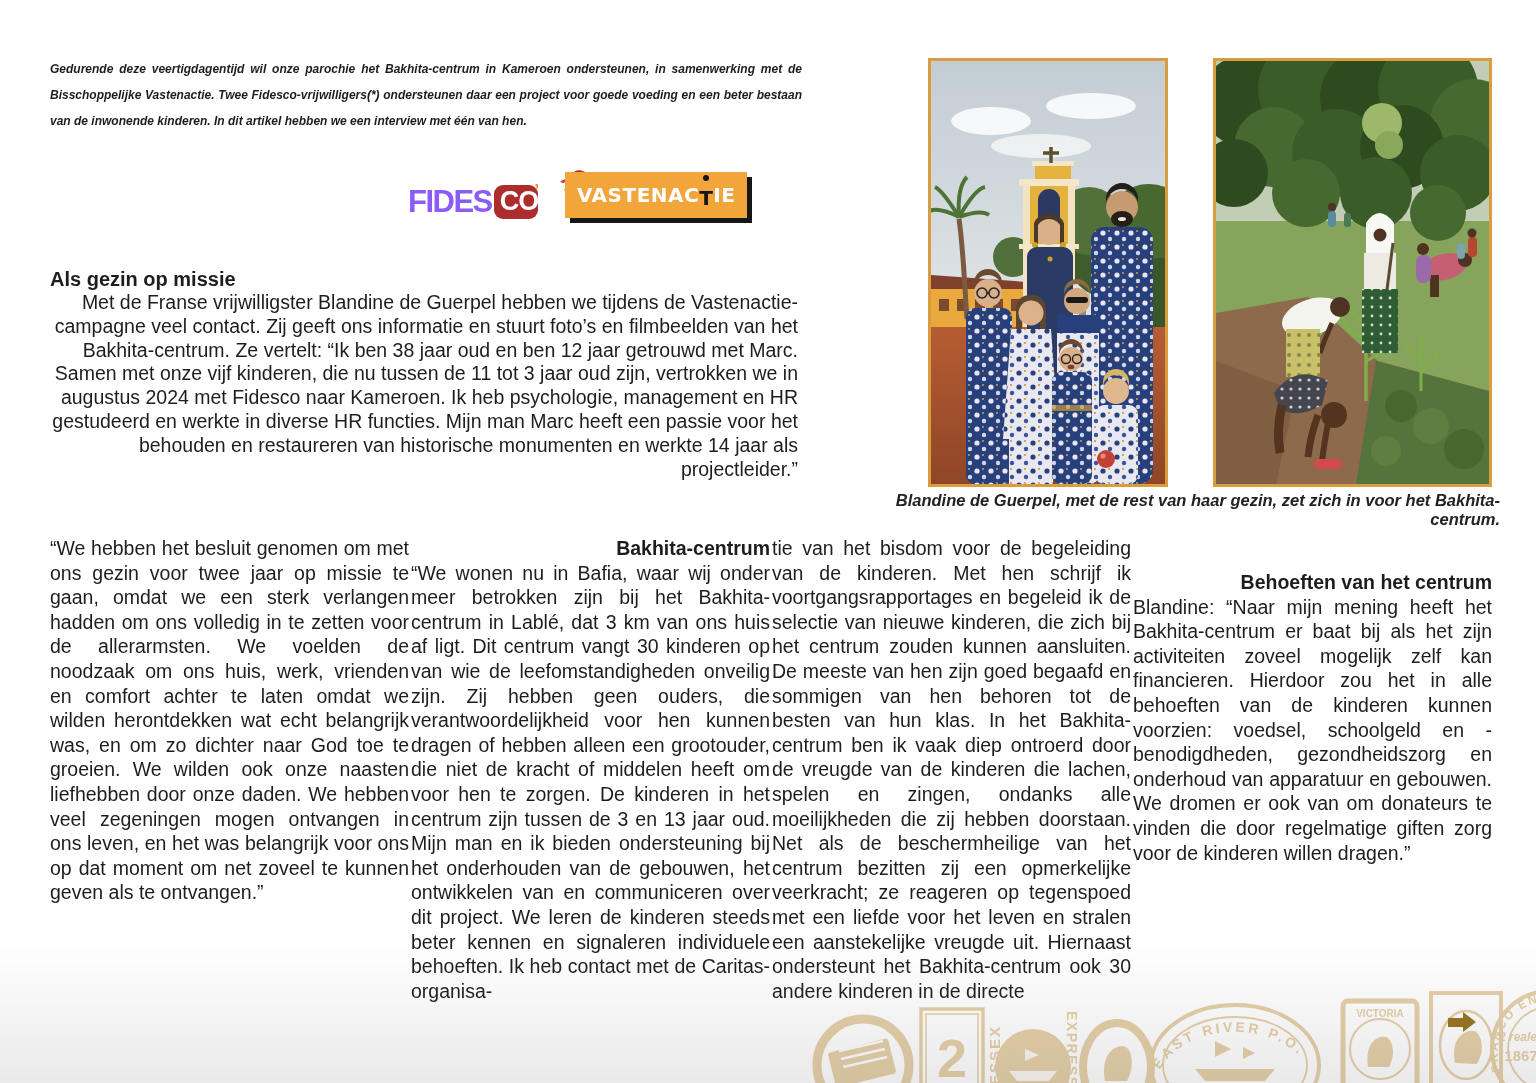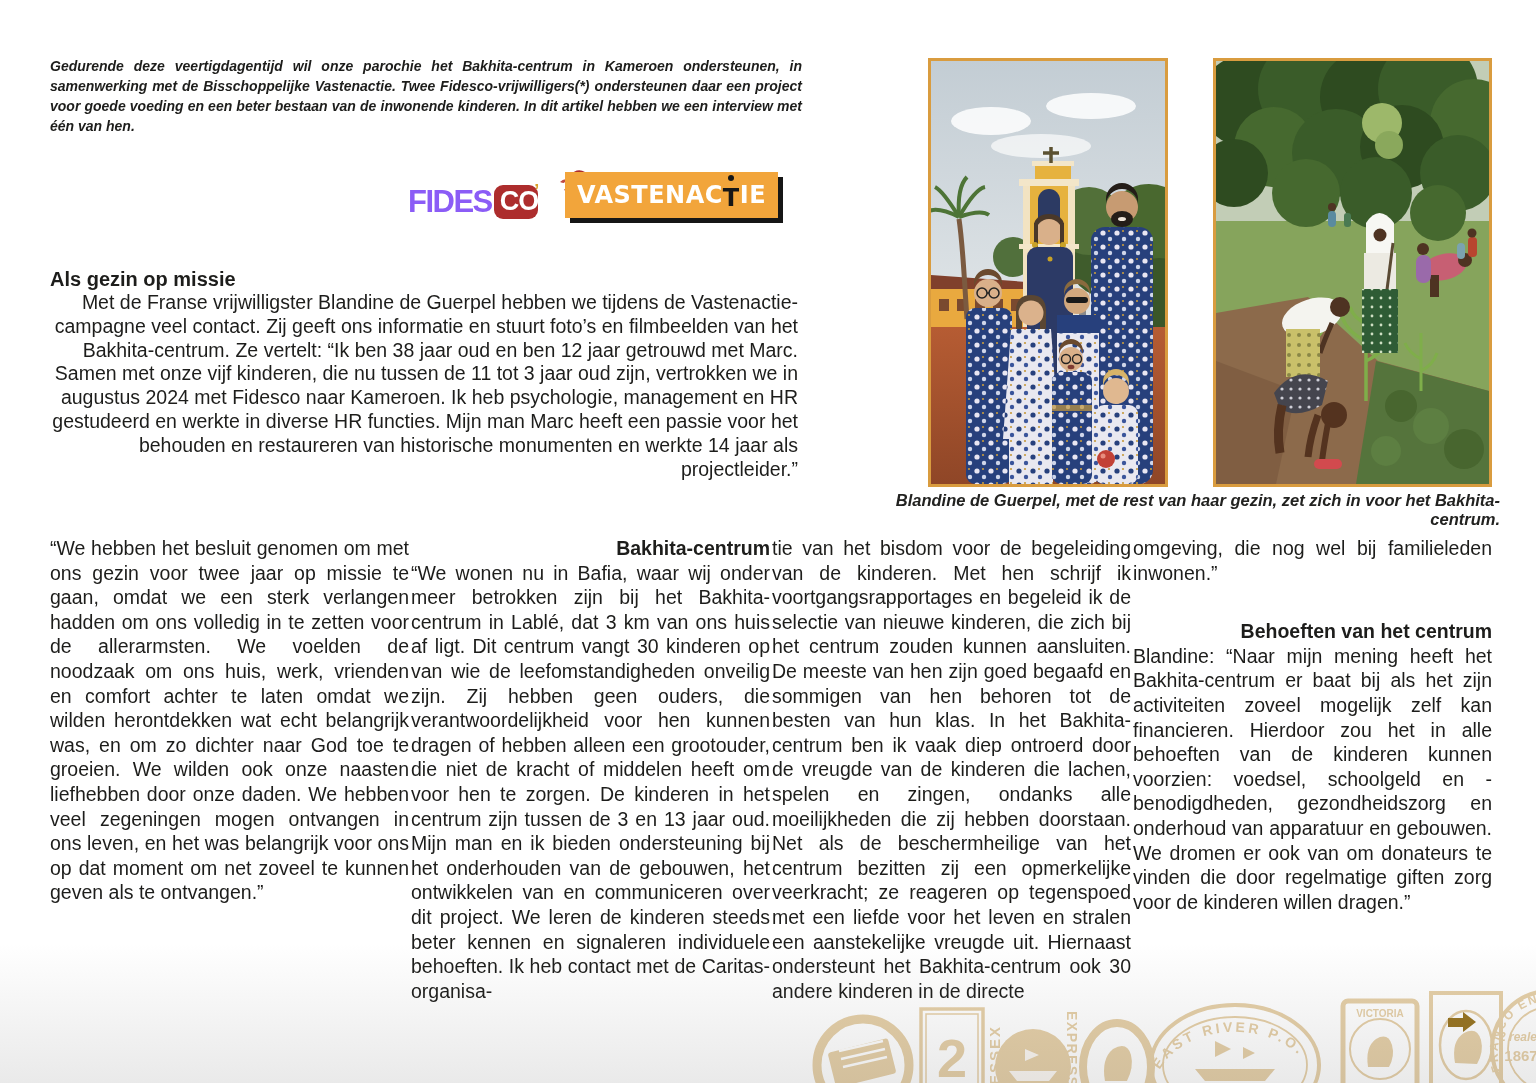--- a/index.html
+++ b/index.html
@@ -6,21 +6,21 @@
   html,body { background:#fff; }
   body {
     width:1536px; height:1083px; position:relative; overflow:hidden;
     font-family:"Liberation Sans", sans-serif; color:#1d1d1b;
   }
   .page { position:absolute; inset:0; background:#ffffff; }
 
   
   .intro {
     position:absolute; left:50px; top:56px; width:752px;
-    font-style:italic; font-weight:bold; font-size:14px; line-height:20px;
+    font-style:italic; font-weight:bold; font-size:12px; line-height:26px;
     text-align:justify;
   }
 
   
   .fidesco {
     position:absolute; left:408px; top:178px; height:48px;
     display:flex; align-items:center;
   }
   .fidesco .fides {
     font-weight:800; font-size:31px; letter-spacing:-1.5px; color:#8b5cf6;
@@ -30,21 +30,21 @@
     font-weight:800; font-size:27px; letter-spacing:-1px;
     padding:3px 0 4px 6px; line-height:1;text-align:center;
   }
   .fidesco .spark { color:#d9a02b; font-size:18px; font-weight:bold; margin-left:-4px; margin-top:-22px; }
   .fidesco-birds { position:absolute; left:128px; top:-14px; }
 
   .vastenactie {
     position:absolute; left:565px; top:172px;
     background:#f2a53b; color:#ffffff;
     font-family:"DejaVu Sans", sans-serif;
-    font-weight:bold; font-size:24px; line-height:46px; letter-spacing:.5px;
+    font-weight:bold; font-size:20px; line-height:46px; letter-spacing:.5px;
     padding:0 12px; box-shadow:5px 5px 0 0 #161616;
     white-space:nowrap;
     text-align:center;
   }
   .vastenactie .va-t { color:#161616; position:relative; display:inline-block; }
   .vastenactie .va-t .va-dot {
     position:absolute; left:50%; top:3px; transform:translateX(-50%);
     width:6px; height:6px; border-radius:50%; background:#161616;
   }
   .vastenactie .va-t .va-glyph { position:relative; top:3px; }
@@ -352,21 +352,20 @@
       <p>“We hebben het besluit genomen om met ons gezin voor twee jaar op missie te gaan, omdat we een sterk verlangen hadden om ons volledig in te zetten voor de allerarmsten. We voelden de noodzaak om ons huis, werk, vrienden en comfort achter te laten omdat we wilden herontdekken wat echt belangrijk was, en om zo dichter naar God toe te groeien. We wilden ook onze naasten liefhebben door onze daden. We hebben veel zegeningen mogen ontvangen in ons leven, en het was belangrijk voor ons op dat moment om net zoveel te kunnen geven als te ontvangen.”</p>
     </div>
     <div class="col">
       <div class="col-heading">Bakhita-centrum</div>
       <p>“We wonen nu in Bafia, waar wij onder meer betrokken zijn bij het Bakhita-centrum in Lablé, dat 3 km van ons huis af ligt. Dit centrum vangt 30 kinderen op van wie de leefomstandigheden onveilig zijn. Zij hebben geen ouders, die verantwoordelijkheid voor hen kunnen dragen of hebben alleen een grootouder, die niet de kracht of middelen heeft om voor hen te zorgen. De kinderen in het centrum zijn tussen de 3 en 13 jaar oud. Mijn man en ik bieden ondersteuning bij het onderhouden van de gebouwen, het ontwikkelen van en communiceren over dit project. We leren de kinderen steeds beter kennen en signaleren individuele behoeften. Ik heb contact met de Caritas-organisa-</p>
     </div>
     <div class="col">
       <p>tie van het bisdom voor de begeleiding van de kinderen. Met hen schrijf ik voortgangsrapportages en begeleid ik de selectie van nieuwe kinderen, die zich bij het centrum zouden kunnen aansluiten. De meeste van hen zijn goed begaafd en sommigen van hen behoren tot de besten van hun klas. In het Bakhita-centrum ben ik vaak diep ontroerd door de vreugde van de kinderen die lachen, spelen en zingen, ondanks alle moeilijkheden die zij hebben doorstaan. Net als de beschermheilige van het centrum bezitten zij een opmerkelijke veerkracht; ze reageren op tegenspoed met een liefde voor het leven en stralen een aanstekelijke vreugde uit. Hiernaast ondersteunt het Bakhita-centrum ook 30 andere kinderen in de directe</p>
     </div>
     <div class="col">
-      <p>omgeving, die nog wel bij familieleden inwonen.”</p>
       <div class="col-heading col4-heading">Behoeften van het centrum</div>
       <p>Blandine: “Naar mijn mening heeft het Bakhita-centrum er baat bij als het zijn activiteiten zoveel mogelijk zelf kan financieren. Hierdoor zou het in alle behoeften van de kinderen kunnen voorzien: voedsel, schoolgeld en -benodigdheden, gezondheidszorg en onderhoud van apparatuur en gebouwen. We dromen er ook van om donateurs te vinden die door regelmatige giften zorg voor de kinderen willen dragen.”</p>
     </div>
   </div>
 
   <svg class="stamps" viewBox="0 0 741 98">
     <defs>
       <path id="erArc" d="M 362 92 A 80 58 0 0 1 518 92" fill="none"></path>
       <path id="gdlArc" d="M 706 86 A 52 52 0 0 1 741 18" fill="none"></path>
     </defs>

